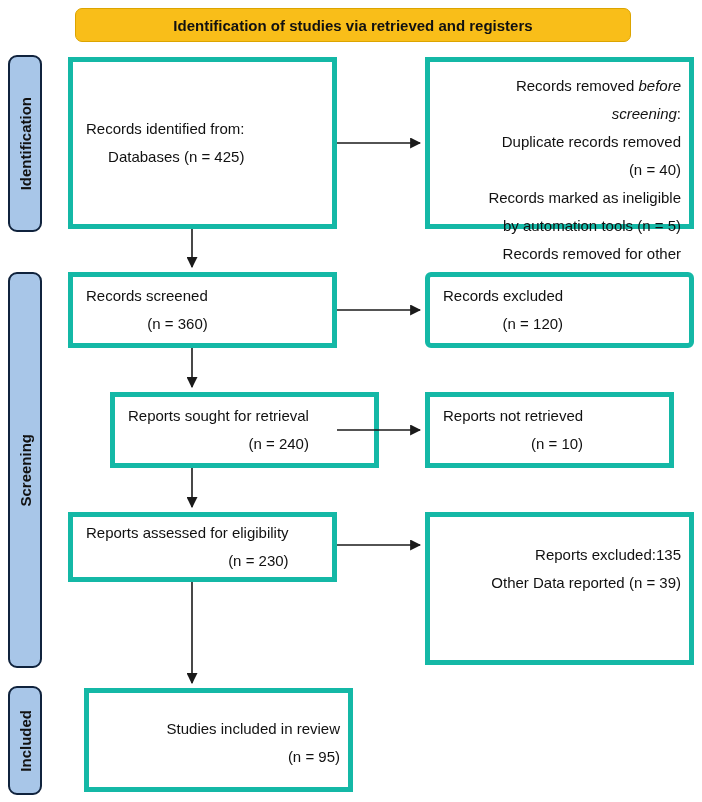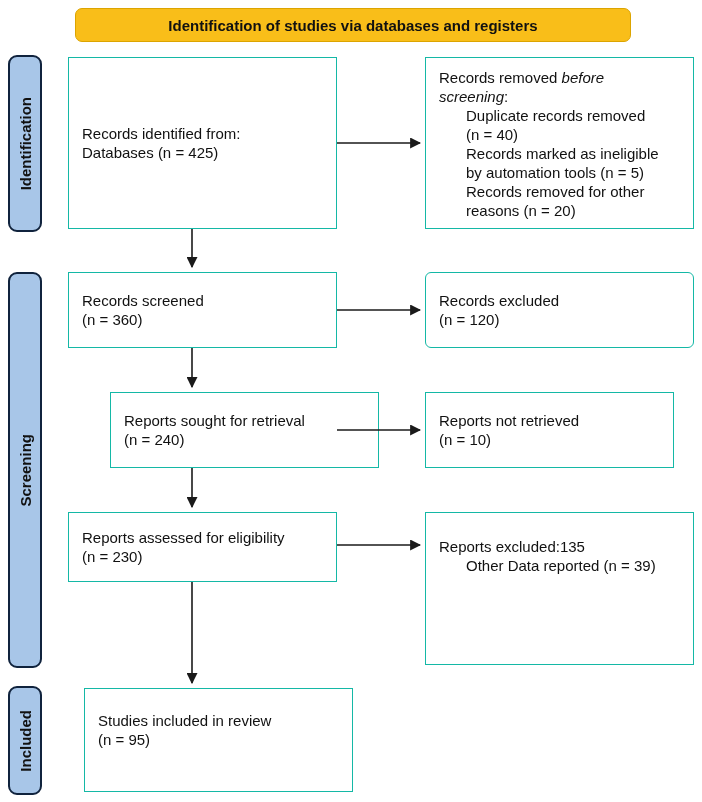--- a/index.html
+++ b/index.html
@@ -46,25 +46,26 @@
     writing-mode: vertical-rl;
     transform: rotate(180deg);
     font-size: 15px;
     font-weight: bold;
     color: #111111;
     white-space: nowrap;
   }
   .box {
     position: absolute;
     background: #ffffff;
-    border: 1px solid #14b8a6;
+    border: 5px solid #14b8a6;
     box-sizing: border-box;
     font-size: 15px;
-    line-height: 19px;
+    line-height: 28px;
     color: #111111;
+    text-align: right;
   }
   .box-center {
     display: flex;
     align-items: center;
   }
   .box-center .txt { padding: 4px 10px 4px 13px; }
   .box-top .inner { padding: 10px 8px 4px 13px; }
   .pre { white-space: pre-line; }
   .indent { padding-left: 27px; }
   .em { font-style: italic; }
@@ -73,21 +74,21 @@
     left: 0; top: 0;
     pointer-events: none;
   }
 </style>
 </head>
 <body>
 
 <div id="canvas">
 
   <div class="banner">
-    <span>Identification of studies via databases and registers</span>
+    <span>Identification of studies via retrieved and registers</span>
   </div>
 
   <div class="side-label" style="top:55px; height:177px;">
     <span>Identification</span>
   </div>
   <div class="side-label" style="top:272px; height:396px;">
     <span>Screening</span>
   </div>
   <div class="side-label" style="top:686px; height:109px;">
     <span>Included</span>

